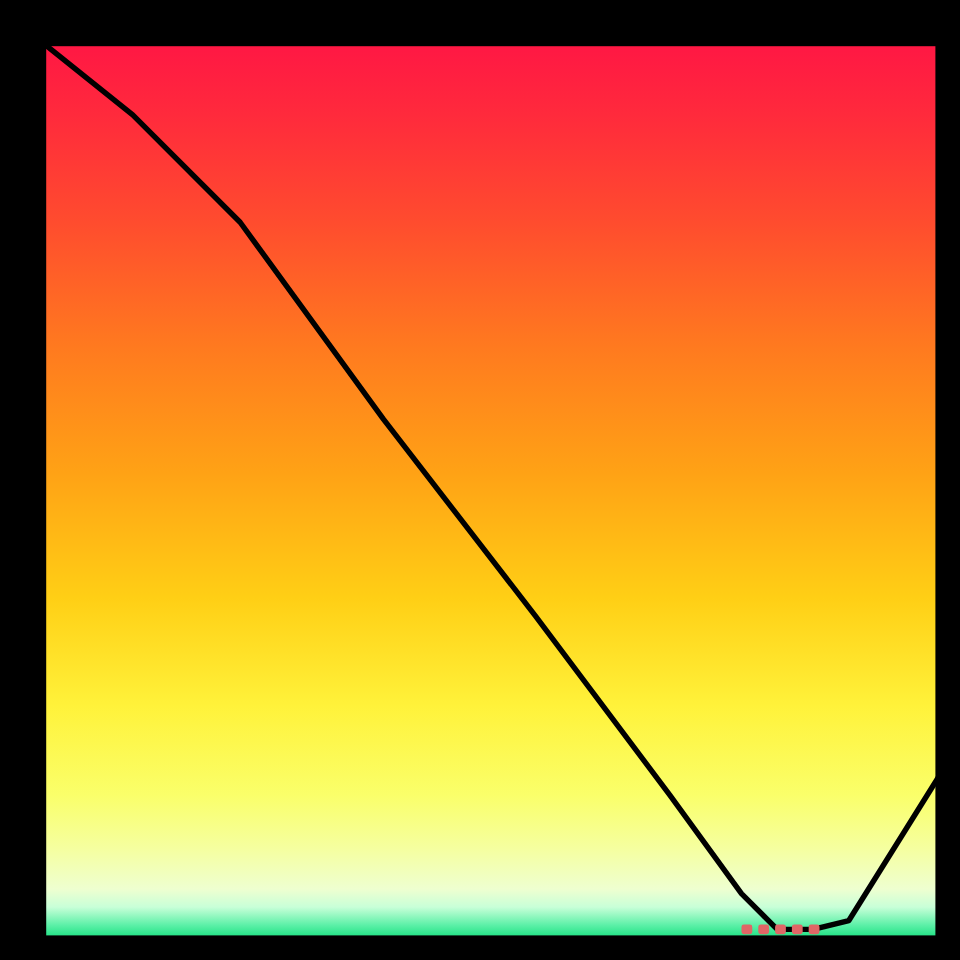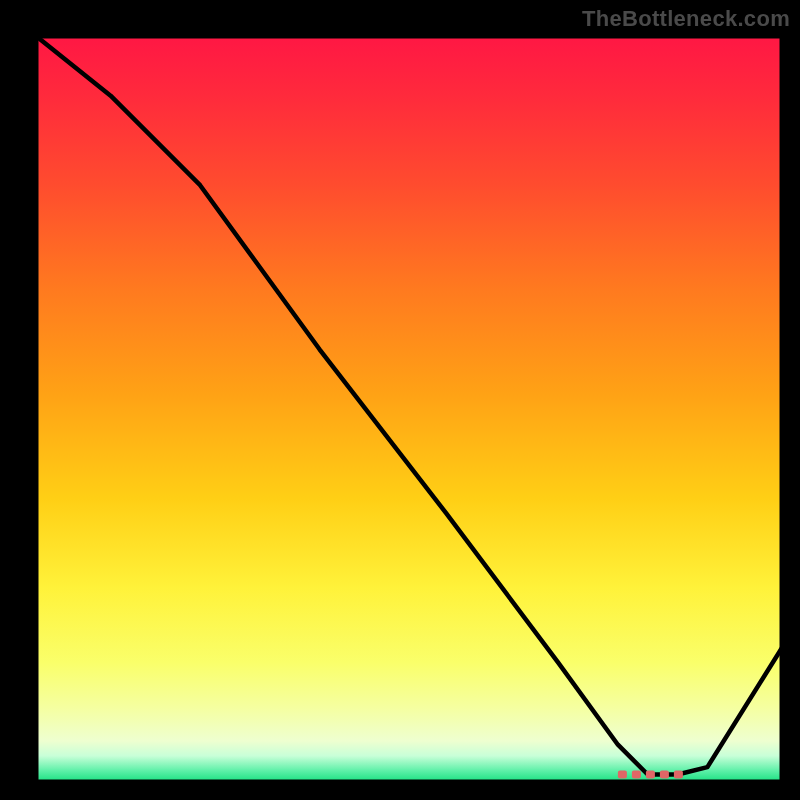--- a/index.html
+++ b/index.html
@@ -27,21 +27,20 @@
     user-select: none;
   }
   svg {
     display: block;
   }
 </style>
 </head>
 <body>
 
 <div class="canvas-wrap">
-  <div class="watermark">TheBottleneck.com</div>
   <svg id="chart-svg" width="800" height="800" viewBox="0 0 800 800">
     <defs>
       <linearGradient id="heat" x1="0" y1="0" x2="0" y2="1">
           <stop offset="0.00%" stop-color="#ff1744"></stop>
           <stop offset="8.00%" stop-color="#ff2a3c"></stop>
           <stop offset="20.00%" stop-color="#ff4c2e"></stop>
           <stop offset="34.00%" stop-color="#ff7a1f"></stop>
           <stop offset="48.00%" stop-color="#ffa215"></stop>
           <stop offset="62.00%" stop-color="#ffcf15"></stop>
           <stop offset="74.00%" stop-color="#fff23a"></stop>

